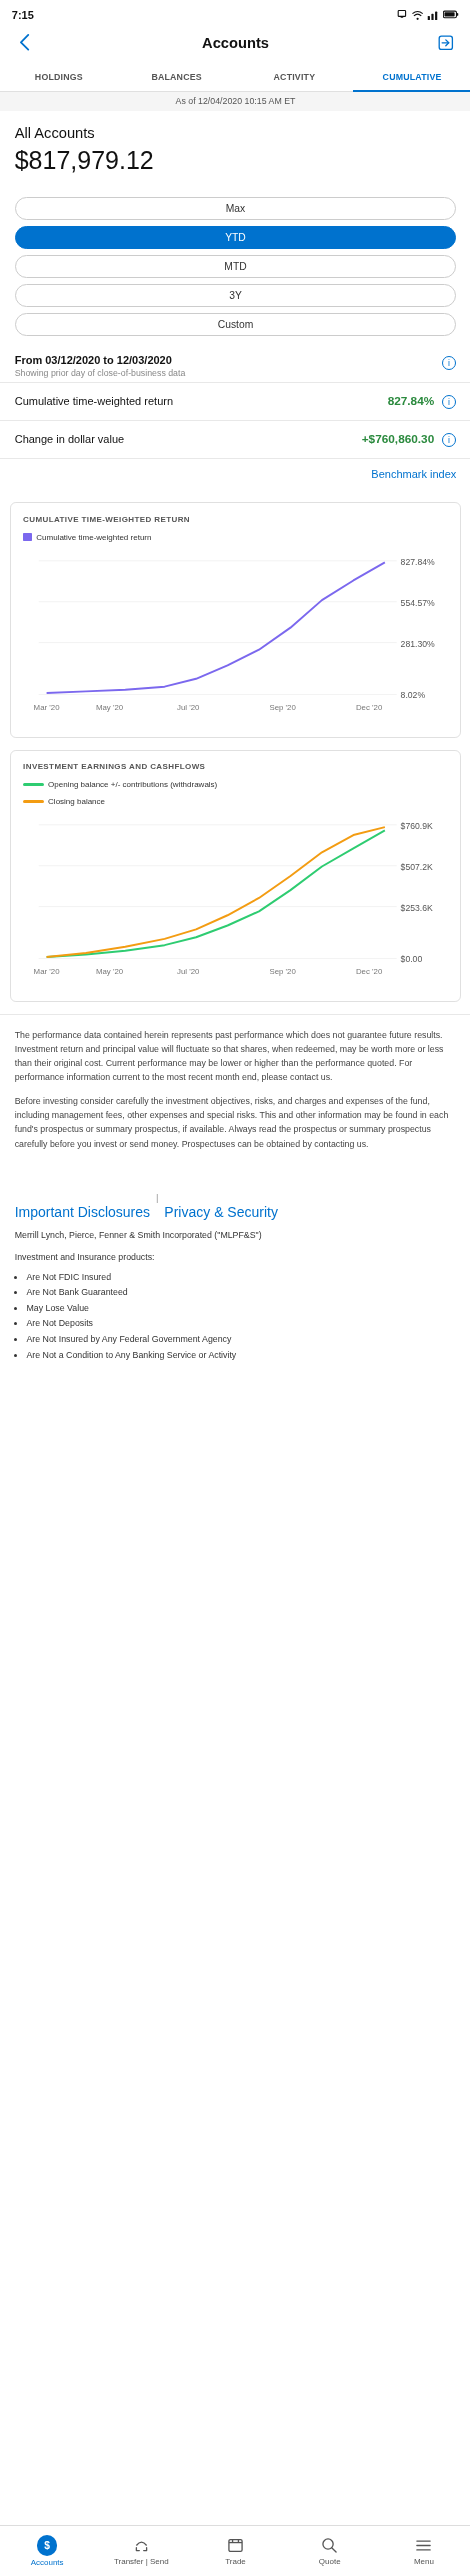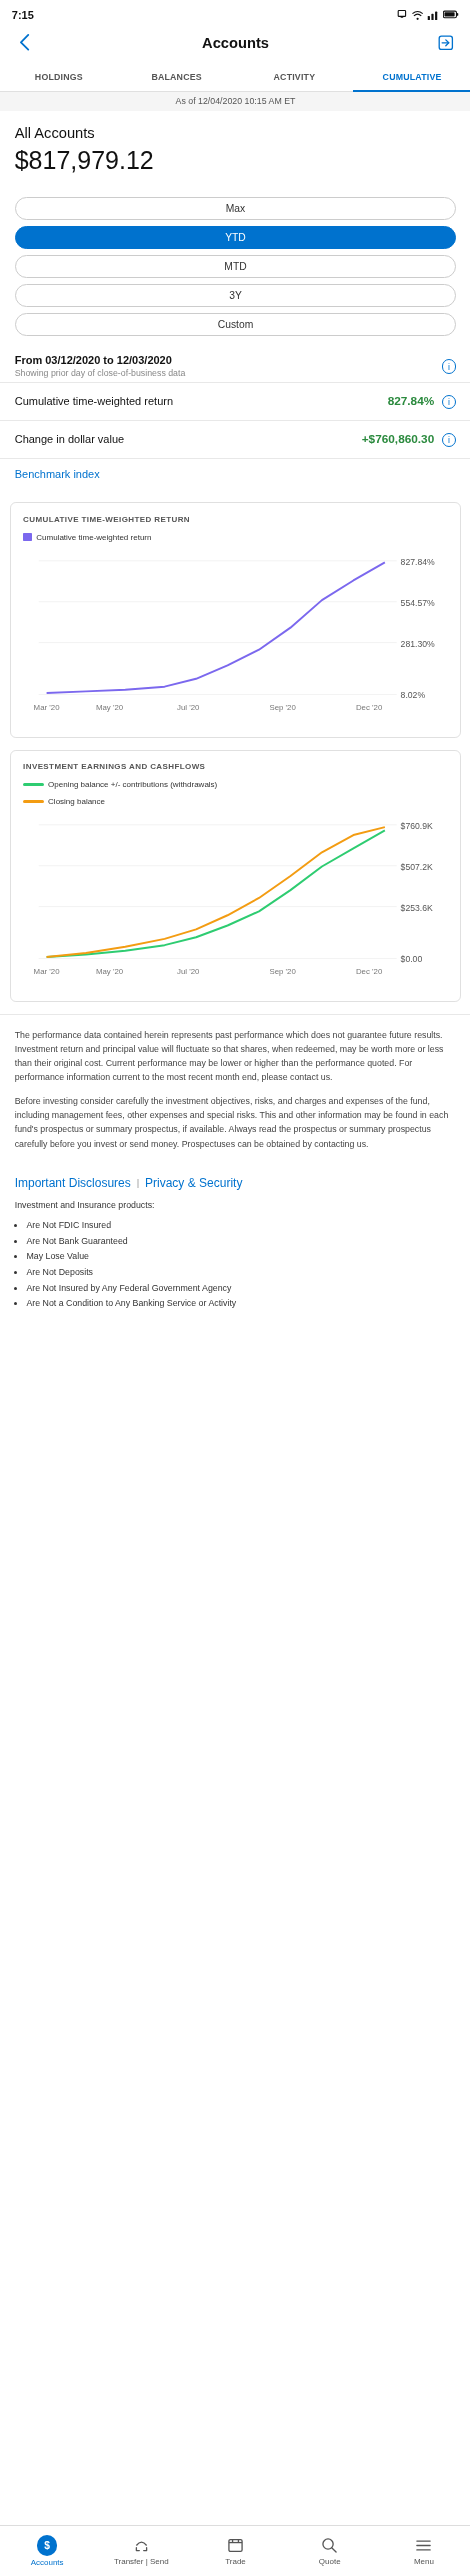--- a/index.html
+++ b/index.html
@@ -130,21 +130,21 @@
     .period-btn.active {
       background: #0072ce;
       color: #fff;
       border-color: #0072ce;
     }
 
     
     .date-range {
       padding: 7.4px 14.7px 4.4px;
       display: flex;
-      align-items: center;
+      align-items: flex-start;
       gap: 17px;
     }
     .date-range-text {
       flex: 1;
     }
     .date-range-title {
       font-size: 11px;
       font-weight: 600;
       color: #111;
     }
@@ -186,20 +186,21 @@
       font-size: 11.8px;
       font-weight: 600;
       color: #2b8a3e;
       margin-right: 7.4px;
     }
 
     
     .benchmark-link {
       padding: 8.8px 14.7px;
       border-top: 0.7px solid #e8e8e8;
+      text-align: right;
     }
     .benchmark-link a {
       color: #0072ce;
       font-size: 11px;
       text-decoration: none;
     }
 
     
     .chart-card {
       margin: 11.8px 10.3px;
@@ -251,22 +252,23 @@
 
     
     .links-bar {
       padding: 11.8px 14.7px 5.9px;
       display: flex;
       gap: 5.9px;
       align-items: center;
     }
     .links-bar a {
       color: #0072ce;
-      font-size: 12px;
+      font-size: 14px;
       text-decoration: none;
+      margin-top: 28px;
     }
     .links-divider {
       color: #999;
       font-size: 9.6px;
     }
 
     
     .legal-section {
       padding: 2.9px 14.7px 11.8px;
       font-size: 8.8px;
@@ -507,20 +509,21 @@
   <p>Before investing consider carefully the investment objectives, risks, and charges and expenses of the fund, including management fees, other expenses and special risks. This and other information may be found in each fund's prospectus or summary prospectus, if available. Always read the prospectus or summary prospectus carefully before you invest or send money. Prospectuses can be obtained by contacting us.</p>
 </div>
 
 <div class="links-bar">
   <a href="#">Important Disclosures</a>
   <span class="links-divider">|</span>
   <a href="#">Privacy &amp; Security</a>
 </div>
 
 <div class="legal-section">
+  <p class="legal-firm">Merrill Lynch, Pierce, Fenner &amp; Smith Incorporated ("MLPF&amp;S")</p>
   <p class="legal-heading">Investment and Insurance products:</p>
   <ul>
     <li>Are Not FDIC Insured</li>
     <li>Are Not Bank Guaranteed</li>
     <li>May Lose Value</li>
     <li>Are Not Deposits</li>
     <li>Are Not Insured by Any Federal Government Agency</li>
     <li>Are Not a Condition to Any Banking Service or Activity</li>
   </ul>
 </div>

